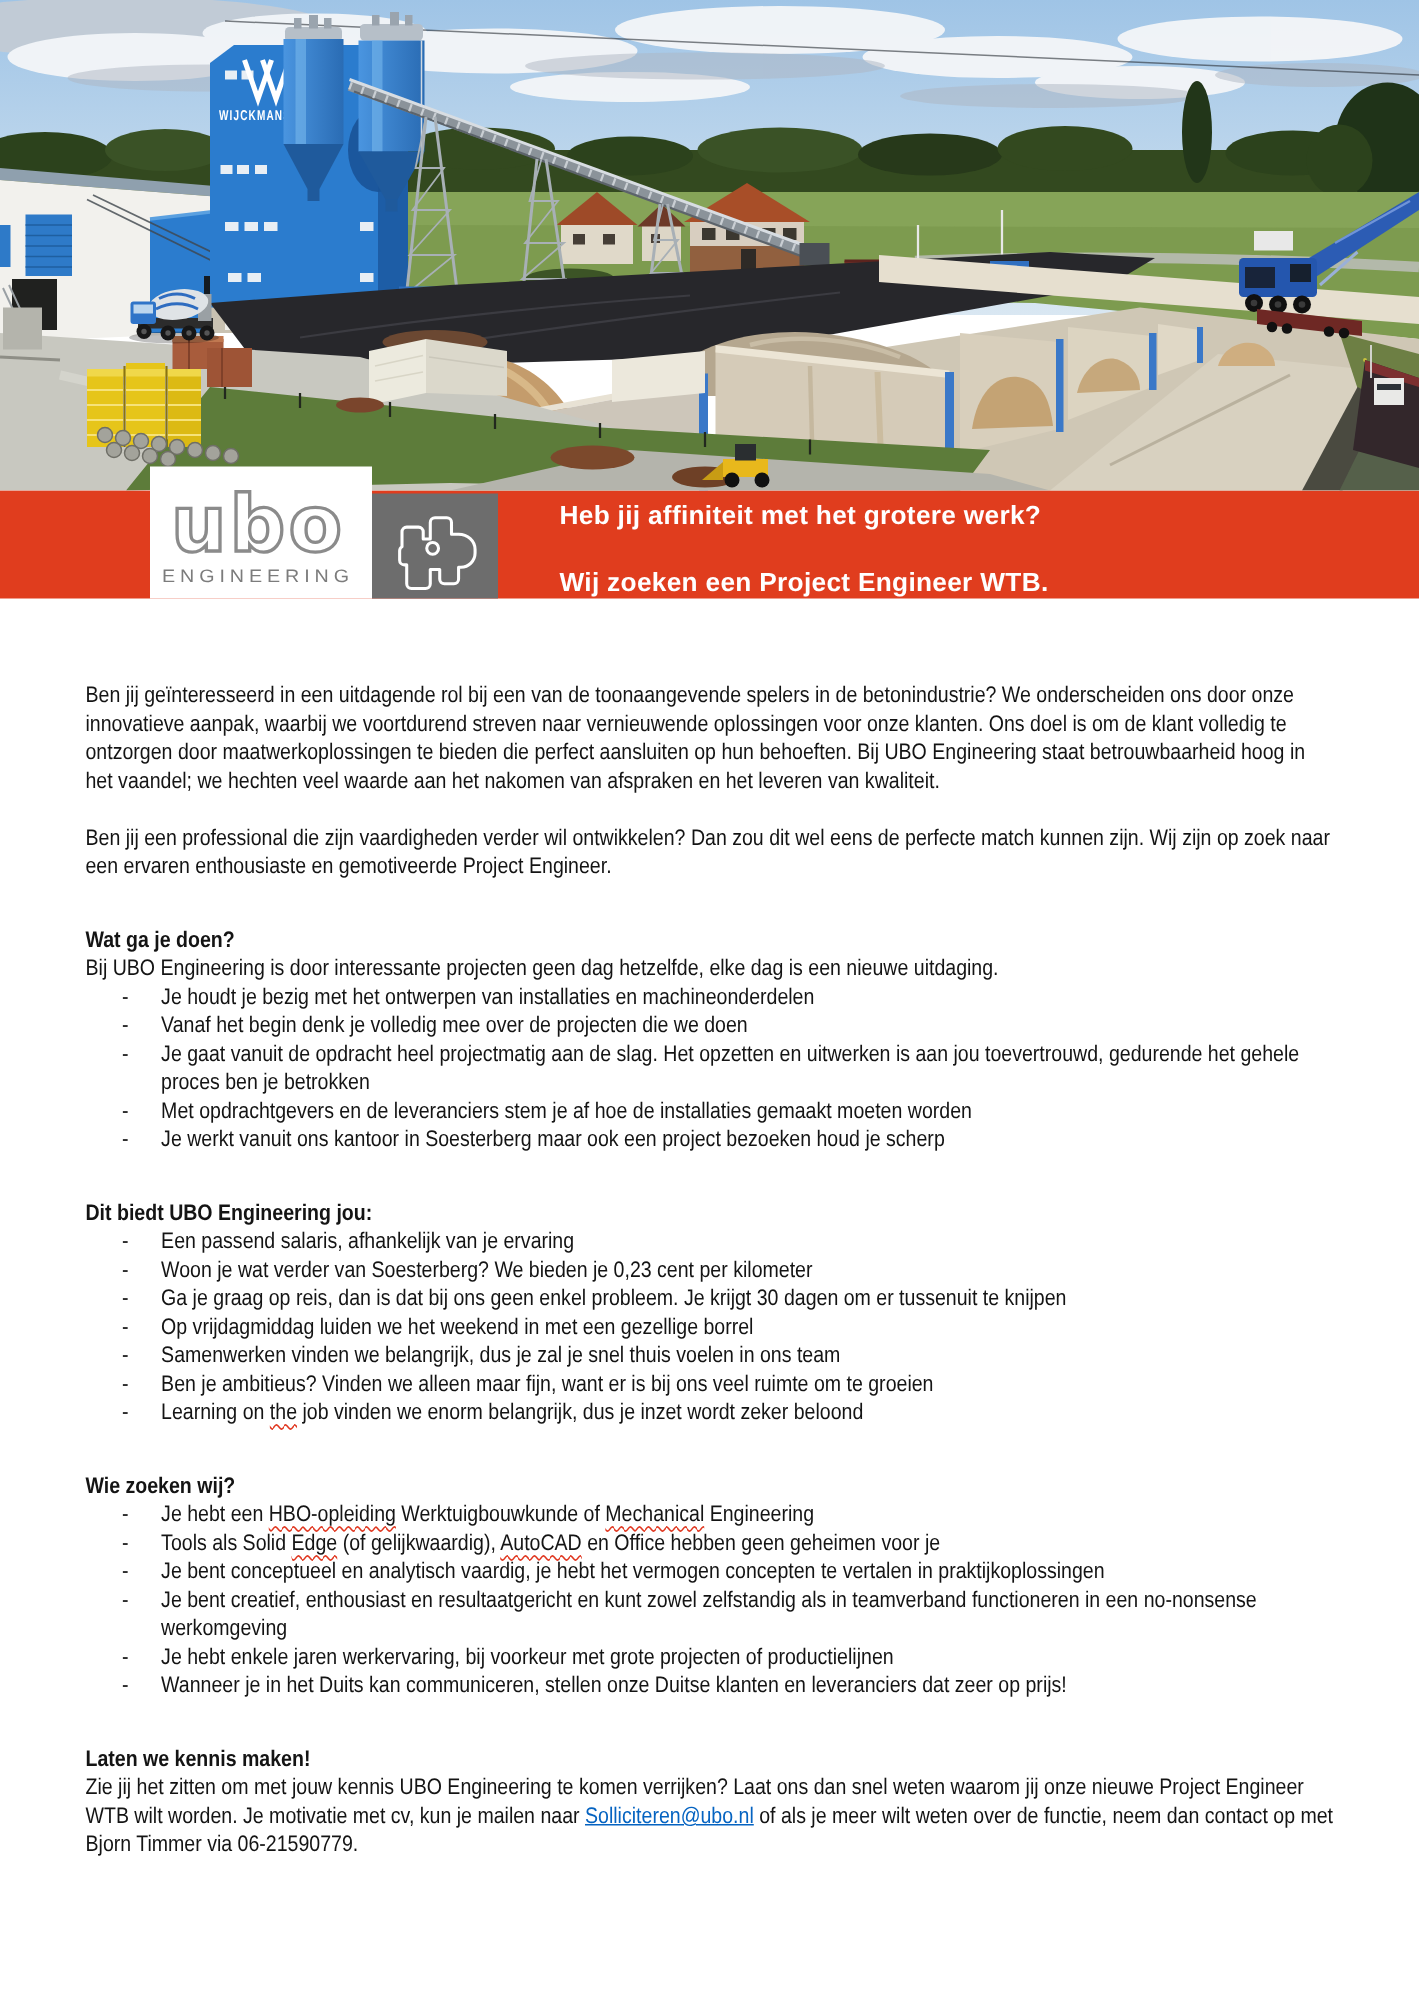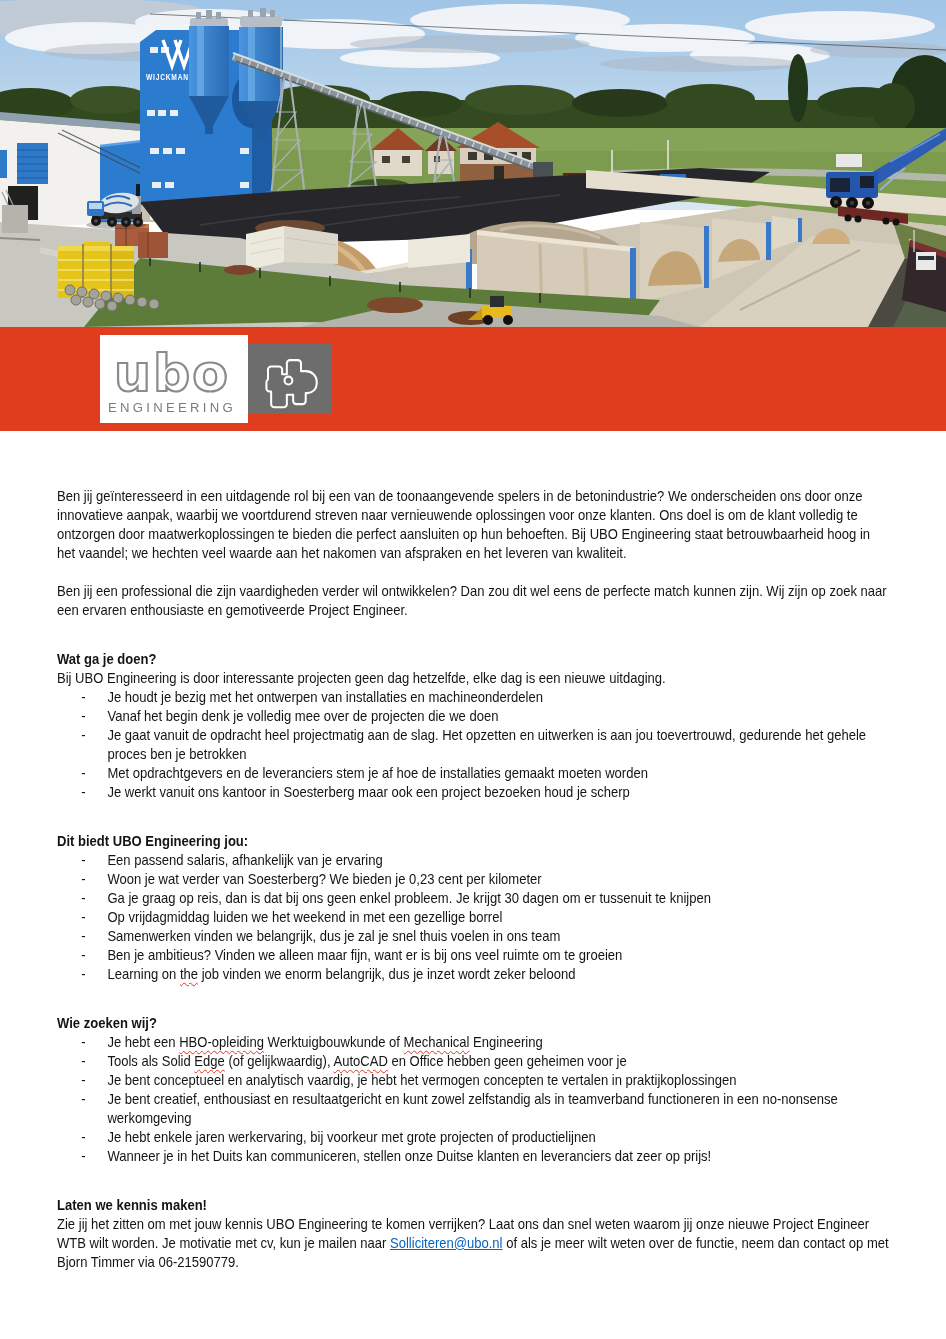--- a/index.html
+++ b/index.html
@@ -3,21 +3,21 @@
 <meta charset="utf-8">
 <style>
   :root{
     --accent:#e03d1e; --gray:#6d6d6d; --link:#0563c1; --squiggle:#e0361f; --plant-blue:#2b7cce;
   }
   html,body{margin:0;padding:0;background:#fff;}
   .page{width:946px;height:1339px;background:#fff;overflow:hidden;position:relative;
         font-family:"Liberation Sans",sans-serif;color:#141414;}
   .hero{display:block;width:946px;height:327px;}
   
-  .banner{height:104px;background:var(--accent,#e03d1e);display:flex;align-items:center;}
+  .banner{height:72px;background:var(--accent,#e03d1e);display:flex;align-items:flex-end;}
   .banner-spacer{width:81px;}
   .banner-graystrip{width:19px;background:var(--gray,#6d6d6d);}
   .logo-box{width:148px;background:#ffffff;display:flex;align-items:center;justify-content:center;}
   .icon-box{width:84px;background:var(--gray,#6d6d6d);display:flex;align-items:center;justify-content:center;}
   .banner-text{display:flex;flex-direction:column;justify-content:center;gap:24px;
                padding-left:41px;padding-top:6px;color:#fff;font-size:17.5px;font-weight:700;letter-spacing:.2px;}
   
   .content{padding:35px 0 0 57px;margin-top:20px;}
   .condense{width:958px;transform:scaleX(0.869);transform-origin:0 0;
             font-size:15px;line-height:19px;}
@@ -411,20 +411,22 @@
     </div>
 
     <div class="icon-box">
       <svg width="66" height="70" viewBox="0 0 84 88" aria-hidden="true">
         <path d="M14,40 v-8 a4,4 0 0 1 4,-4 h10 a4,4 0 0 1 4,4 v6 h6 v-14 a4,4 0 0 1 4,-4 h10 a4,4 0 0 1 4,4 v10 h6 a14,13 0 0 1 14,13 v3 a12,12 0 0 1 -12,12 h-2 v10 a4,4 0 0 1 -4,4 h-8 a4,4 0 0 1 -4,-4 v-8 h-8 v12 a4,4 0 0 1 -4,4 h-12 a4,4 0 0 1 -4,-4 v-16 h-2 a4,4 0 0 1 -4,-4 v-8 a4,4 0 0 1 2,-3.4 z" fill="none" stroke="#ffffff" stroke-width="2.6" stroke-linejoin="round"></path>
         <circle cx="40" cy="46" r="5" fill="none" stroke="#ffffff" stroke-width="2.6"></circle>
       </svg>
     </div>
 
     <div class="banner-text">
+      <div>Heb jij affiniteit met het grotere werk?</div>
+      <div>Wij zoeken een Project Engineer WTB.</div>
     </div>
   </div>
 
   <div class="content">
     <div class="condense">
       <p class="intro-p1">Ben jij geïnteresseerd in een uitdagende rol bij een van de toonaangevende spelers in de betonindustrie? We onderscheiden ons door onze innovatieve aanpak, waarbij we voortdurend streven naar vernieuwende oplossingen voor onze klanten. Ons doel is om de klant volledig te ontzorgen door maatwerkoplossingen te bieden die perfect aansluiten op hun behoeften. Bij UBO Engineering staat betrouwbaarheid hoog in het vaandel; we hechten veel waarde aan het nakomen van afspraken en het leveren van kwaliteit.</p>
       <p class="intro-p2">Ben jij een professional die zijn vaardigheden verder wil ontwikkelen? Dan zou dit wel eens de perfecte match kunnen zijn. Wij zijn op zoek naar een ervaren enthousiaste en gemotiveerde Project Engineer.</p>
       <div>
           <section class="sec">
             <h3>Wat ga je doen?</h3>

